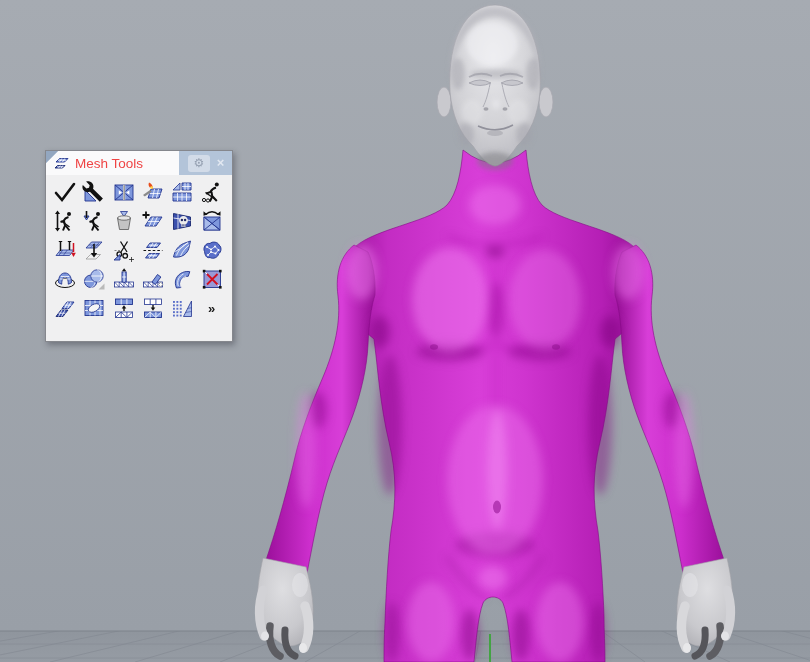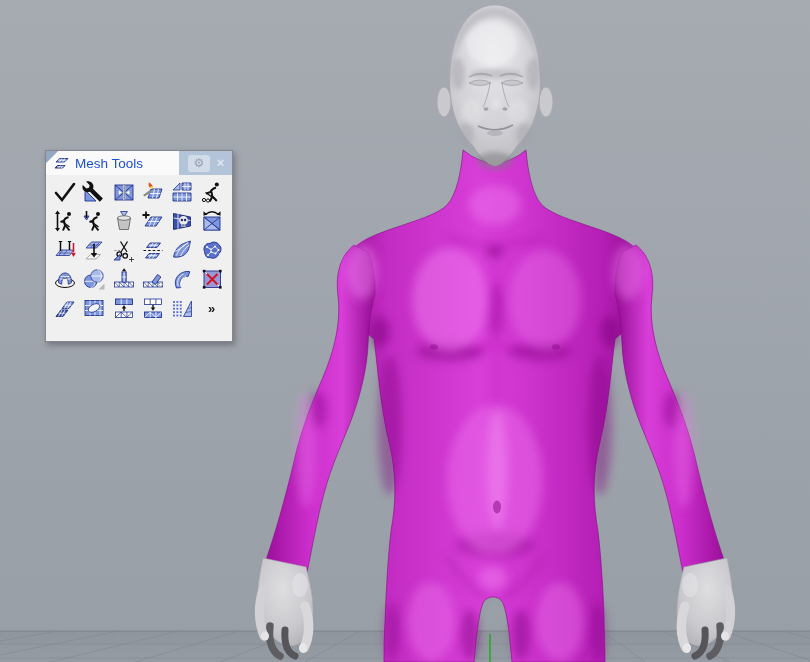--- a/index.html
+++ b/index.html
@@ -11,21 +11,21 @@
   .panel{position:absolute;left:45px;top:150px;width:188px;height:192px;
     background:#f0f0f1;border:1px solid #85878d;
     box-shadow:2px 3px 6px rgba(30,30,40,.35);box-sizing:border-box;}
   .tabbar{position:relative;height:24px;background:#b3c4d9;display:flex;align-items:stretch;}
   .tab{position:relative;width:133px;background:#fafafb;display:flex;align-items:center;
     gap:5px;padding-left:7px;box-sizing:border-box;
     clip-path:polygon(12px 0,100% 0,100% 100%,0 100%,0 12px);}
   .tabfold{position:absolute;left:0;top:0;width:0;height:0;
     border-left:12px solid #93a7c0;border-bottom:12px solid transparent;z-index:2;}
   .tabicon svg{display:block;}
-  .tabtitle{font-size:13.5px;color:#1d4ed8;white-space:nowrap;}
+  .tabtitle{font-size:13.5px;color:#ef4444;white-space:nowrap;}
   .ctrls{display:flex;align-items:center;margin-left:auto;padding-right:4px;gap:3px;}
   .gearbtn{width:22px;height:17px;background:#d2dbe8;border-radius:3px;
     color:#96a1b2;font-size:12px;line-height:17px;text-align:center;cursor:default;}
   .closebtn{width:15px;height:17px;color:#e2e8f1;font-size:13px;font-weight:bold;
     line-height:16px;text-align:center;cursor:default;}
   .tools{display:grid;grid-template-columns:repeat(6,1fr);padding:4px 5px 0 5px;row-gap:3px;}
   .tool{background:transparent;border:none;padding:1px;margin:0;width:28px;height:26px;
     display:flex;align-items:center;justify-content:center;cursor:default;}
   .tool svg{display:block;}
   .more{font-size:13px;font-weight:bold;color:#1a1a1a;}

